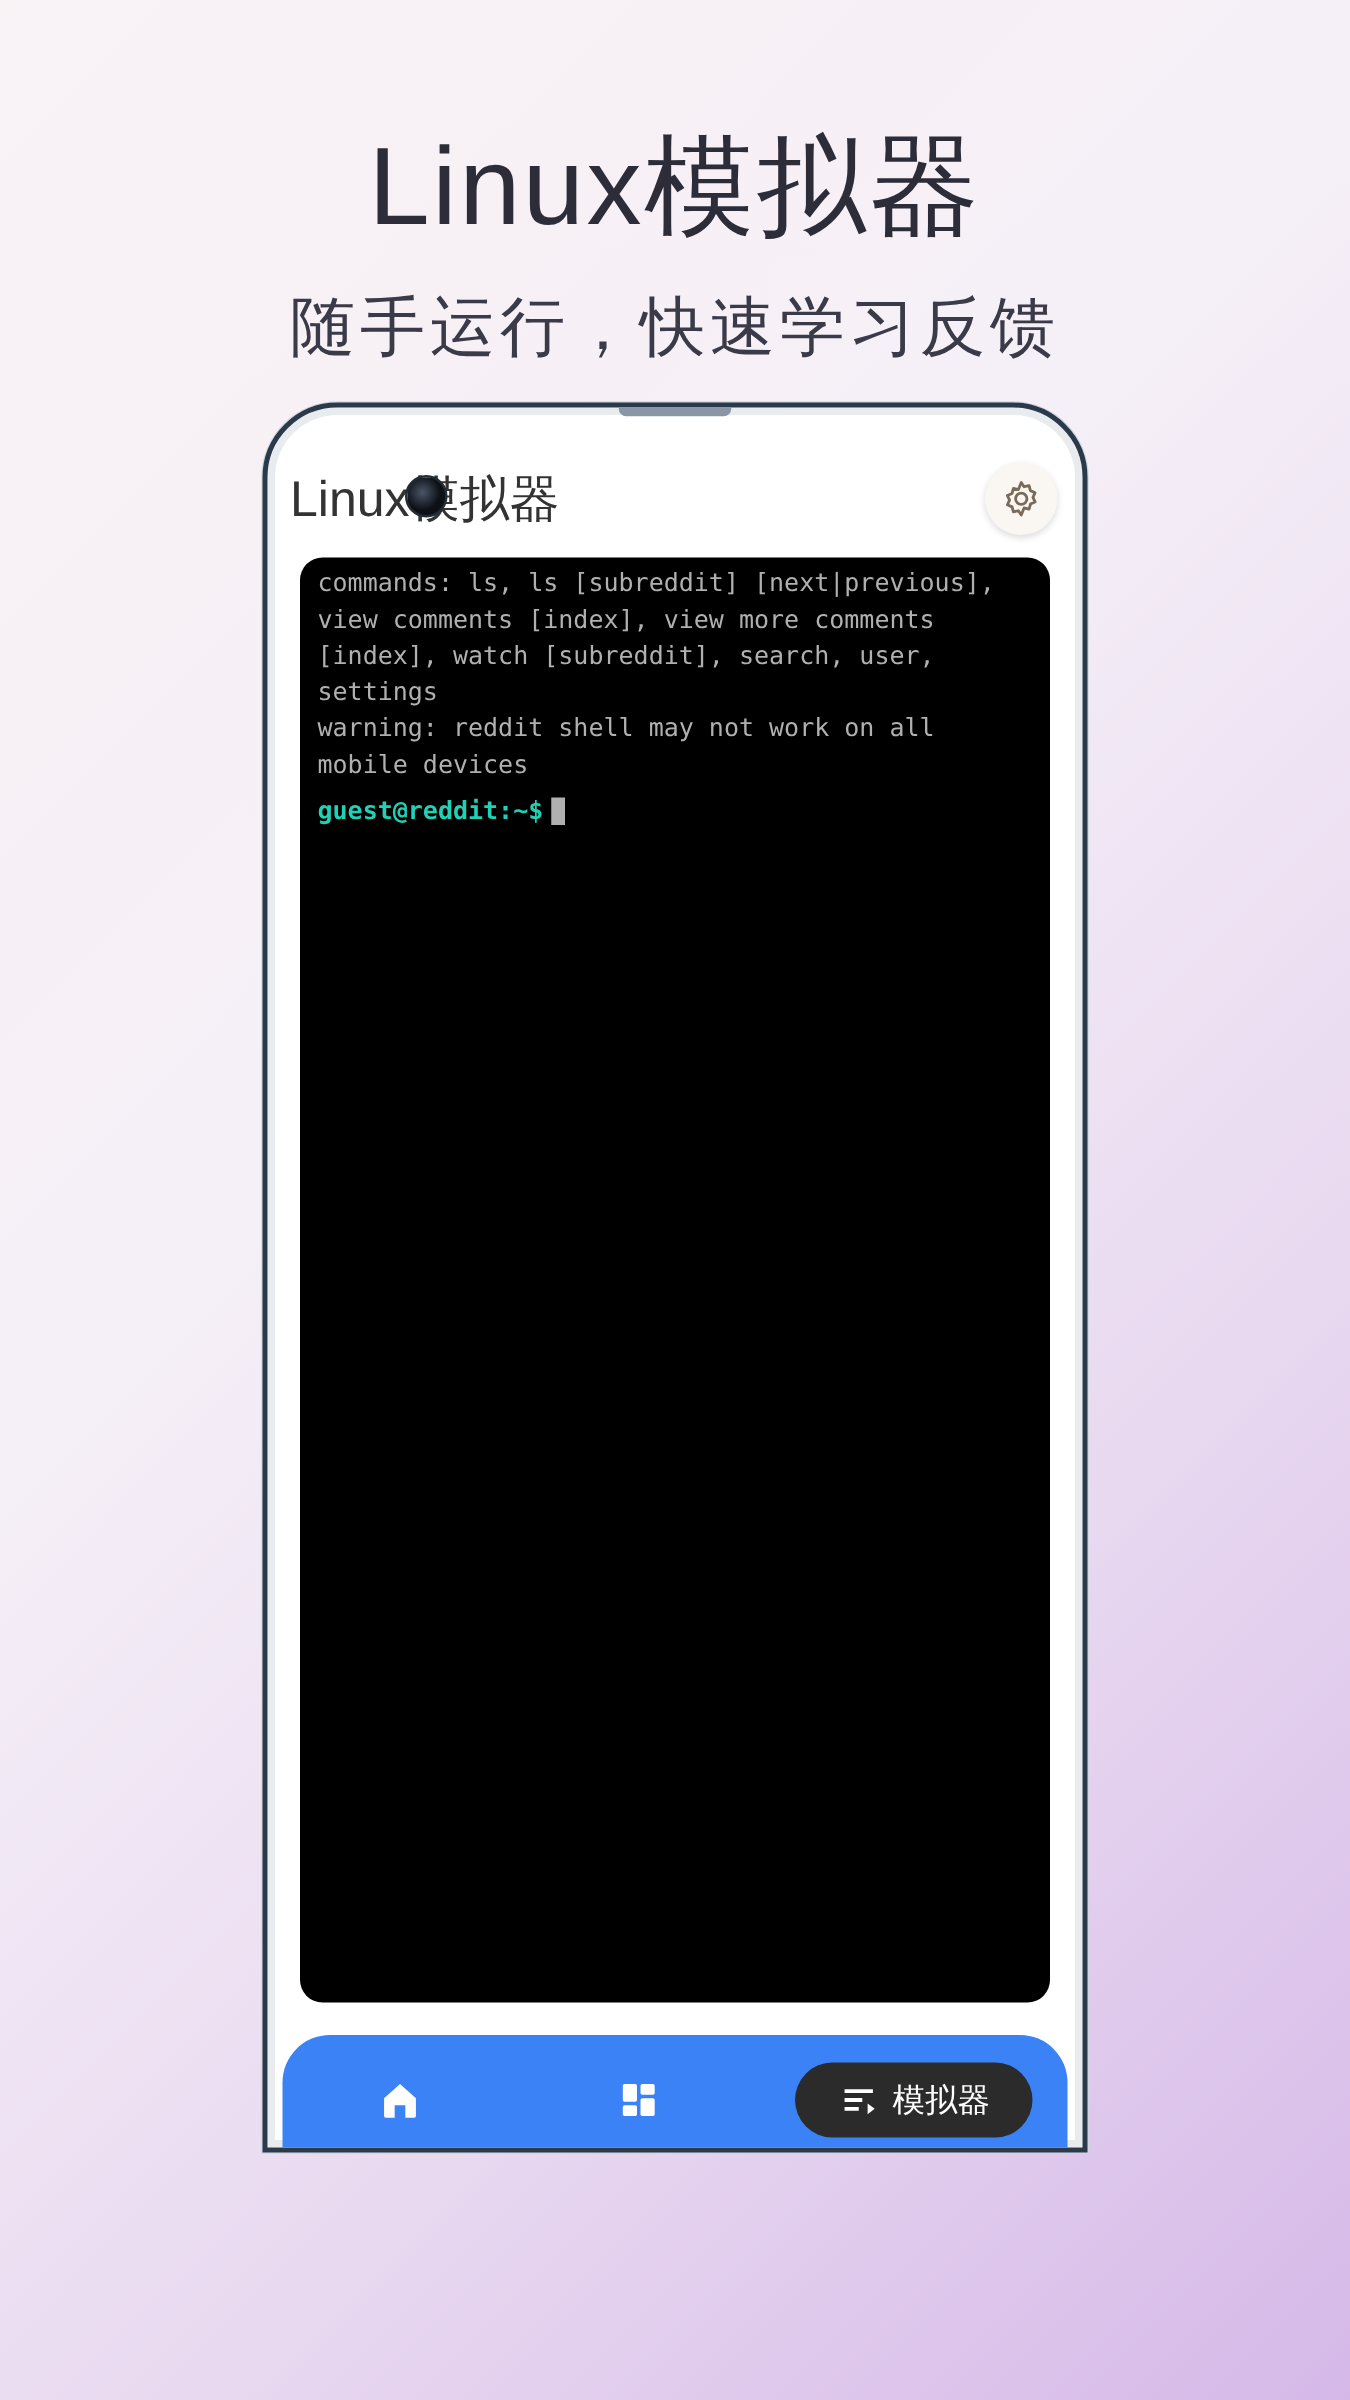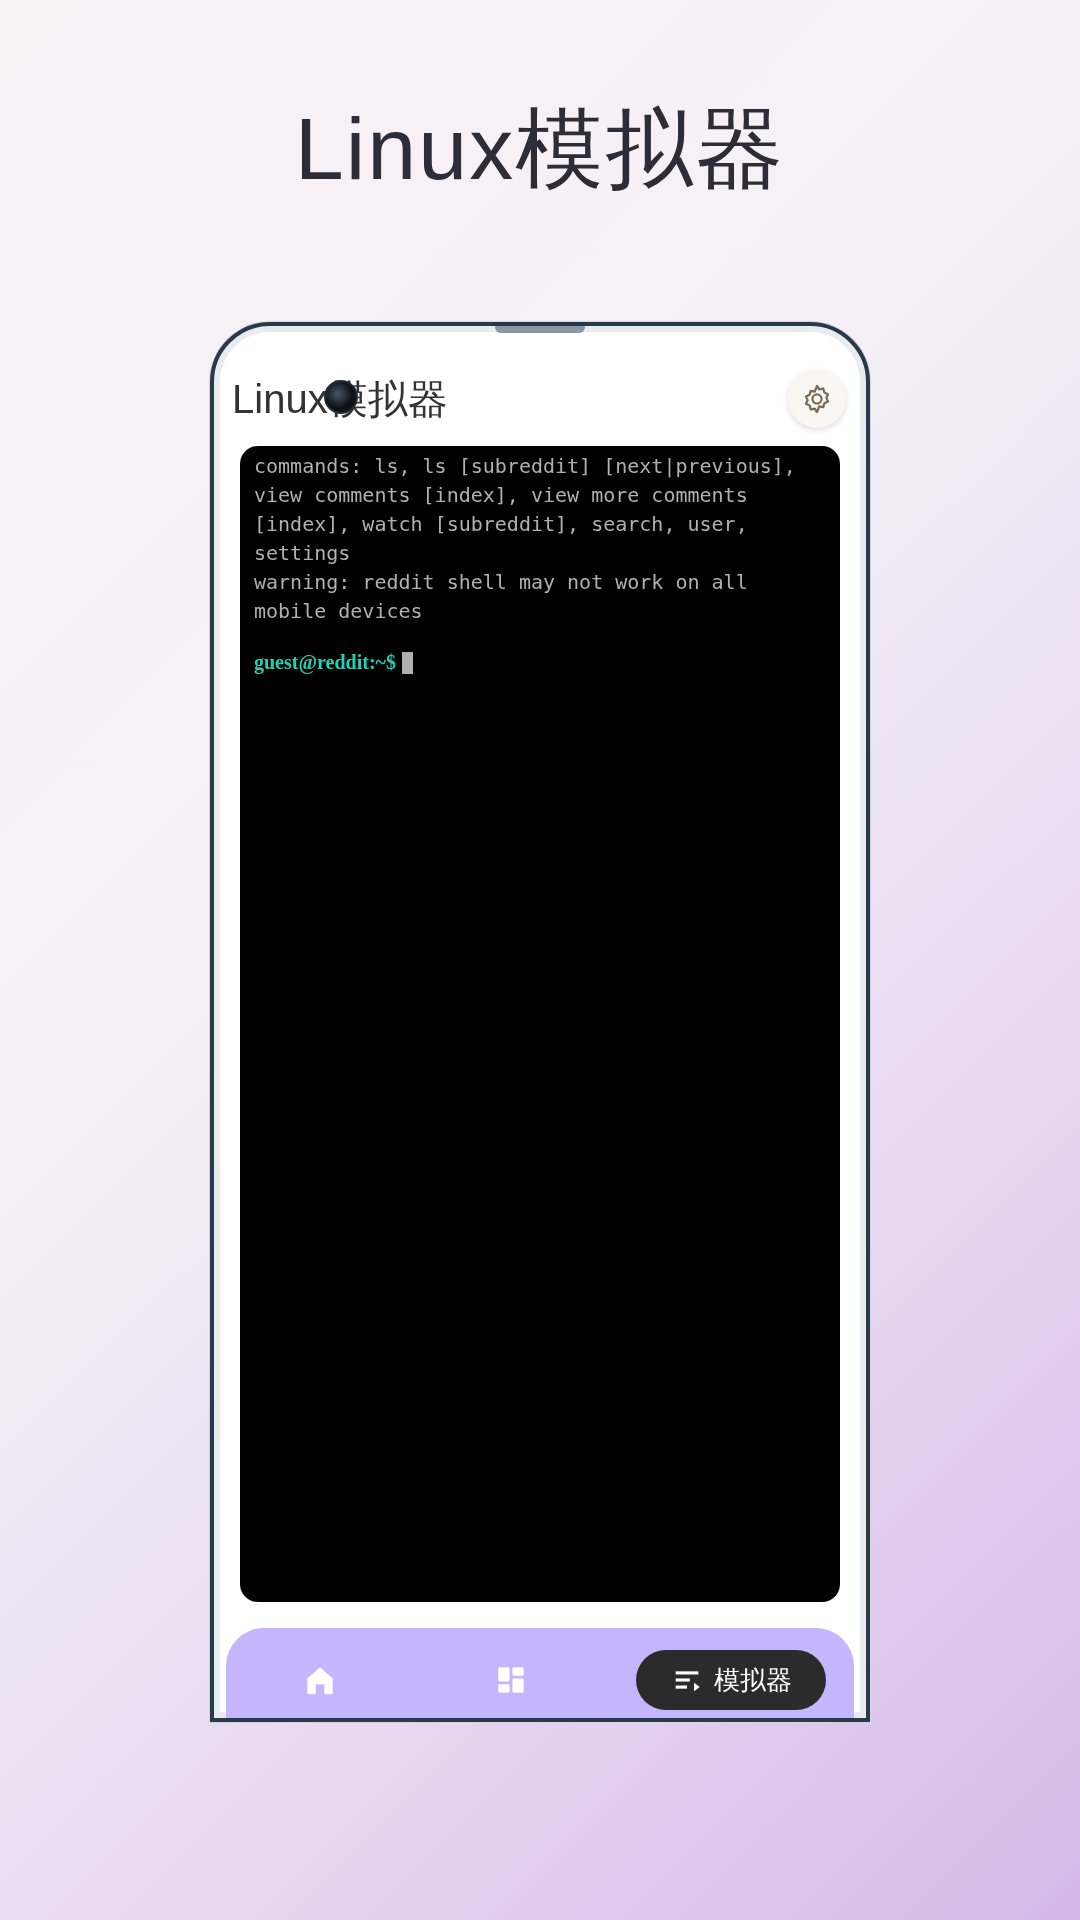--- a/index.html
+++ b/index.html
@@ -80,37 +80,37 @@
   border-radius: 18px;
   padding: 6px 14px;
   font-family: "Menlo", "Consolas", monospace;
   font-size: 20px;
   line-height: 1.45;
   color: #d0d0d0;
   overflow: hidden;
 }
 .term-commands { color: #b0b0b0; white-space: pre-wrap; word-break: break-word; }
 .term-warning { color: #b0b0b0; white-space: pre-wrap; word-break: break-word; }
-.term-prompt-line { margin-top: 22px; display: flex; align-items: center; font-family: Liberation Serif, serif; }
+.term-prompt-line { margin-top: 8px; display: flex; align-items: center; }
 .term-prompt { color: #1fd1b5; font-weight: bold; }
 .cursor {
   display: inline-block;
   width: 11px; height: 22px;
   background: #b0b0b0;
   margin-left: 6px;
   animation: blink 1.2s steps(1) infinite;
   vertical-align: middle;
 }
 @keyframes blink { 50% { opacity: 0; } }
 
 .bottom-nav {
   position: absolute;
   left: 12px; right: 12px; bottom: -30px;
   height: 120px;
-  background: #c4b5fd;
+  background: #3b82f6;
   border-radius: 38px 38px 0 0;
   display: flex;
   align-items: flex-start;
   padding: 22px 28px 0 28px;
   gap: 60px;
 }
 .nav-item {
   flex: 1;
   display: flex;
   align-items: center;
@@ -127,20 +127,21 @@
   flex: 0 0 auto;
   min-width: 190px;
 }
 .nav-item svg { width: 34px; height: 34px; }
 </style>
 </head>
 <body>
 
 <div class="hero">
   <div class="hero-title">Linux模拟器</div>
+  <div class="hero-subtitle">随手运行，快速学习反馈</div>
 </div>
 
 <div class="phone">
   <div class="speaker"></div>
   <div class="camera"></div>
 
   <div class="app-bar">
     <div class="app-title">Linux模拟器</div>
     <div class="settings-btn">
       <svg viewBox="0 0 24 24" fill="none" stroke="#7a6a5a" stroke-width="1.6">

